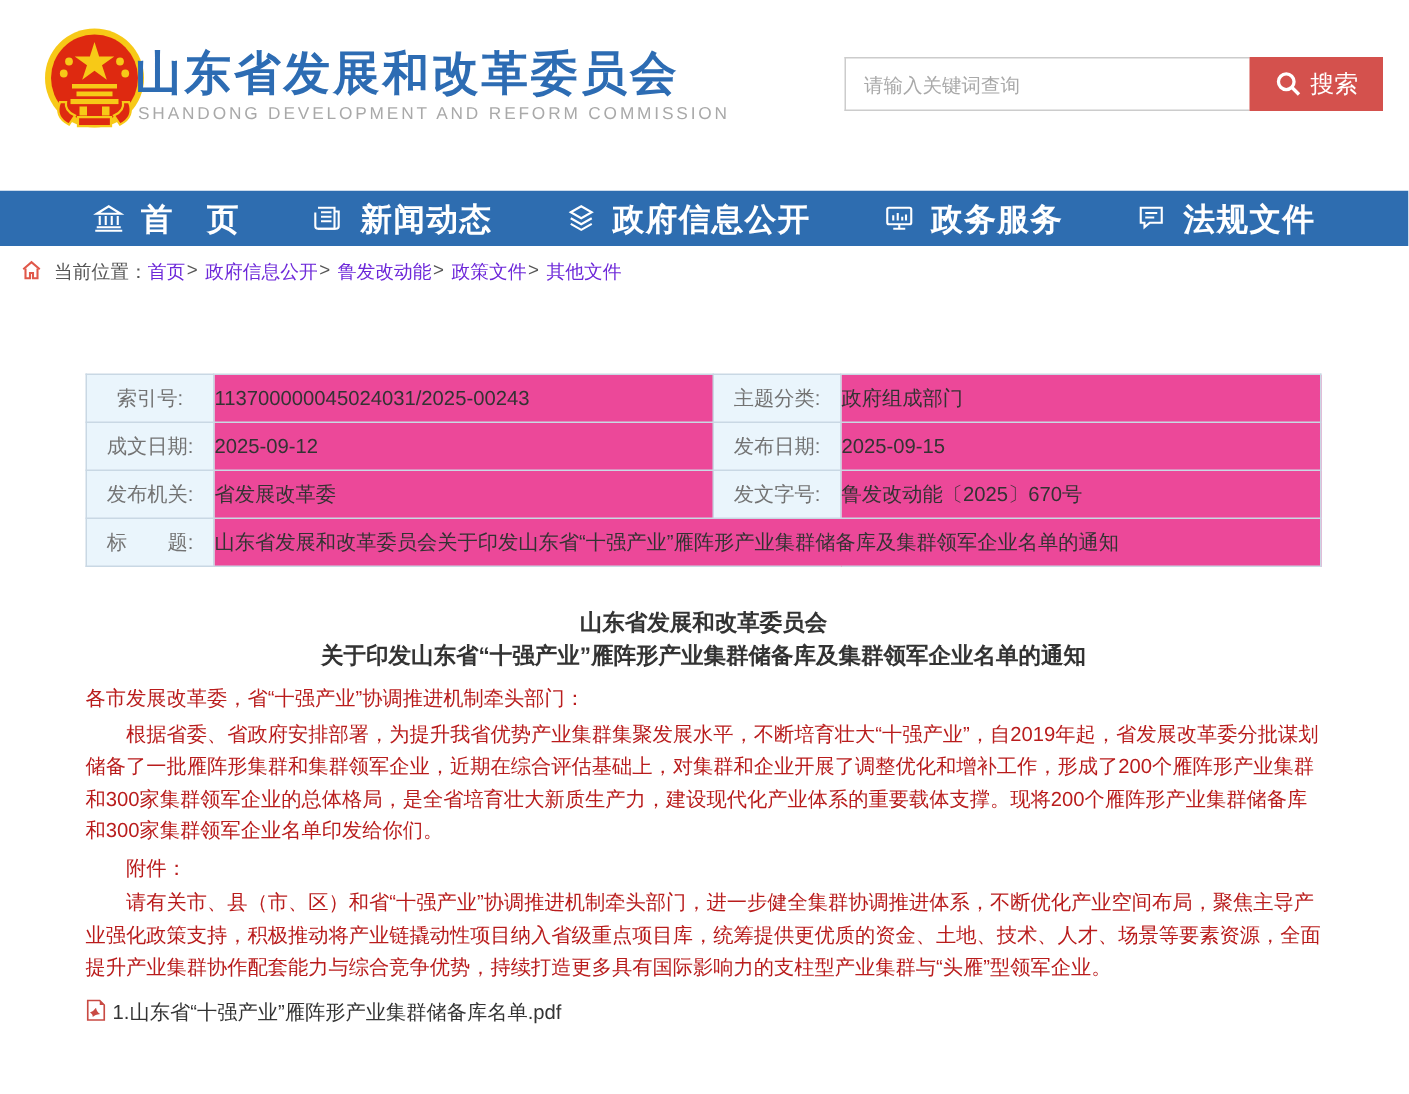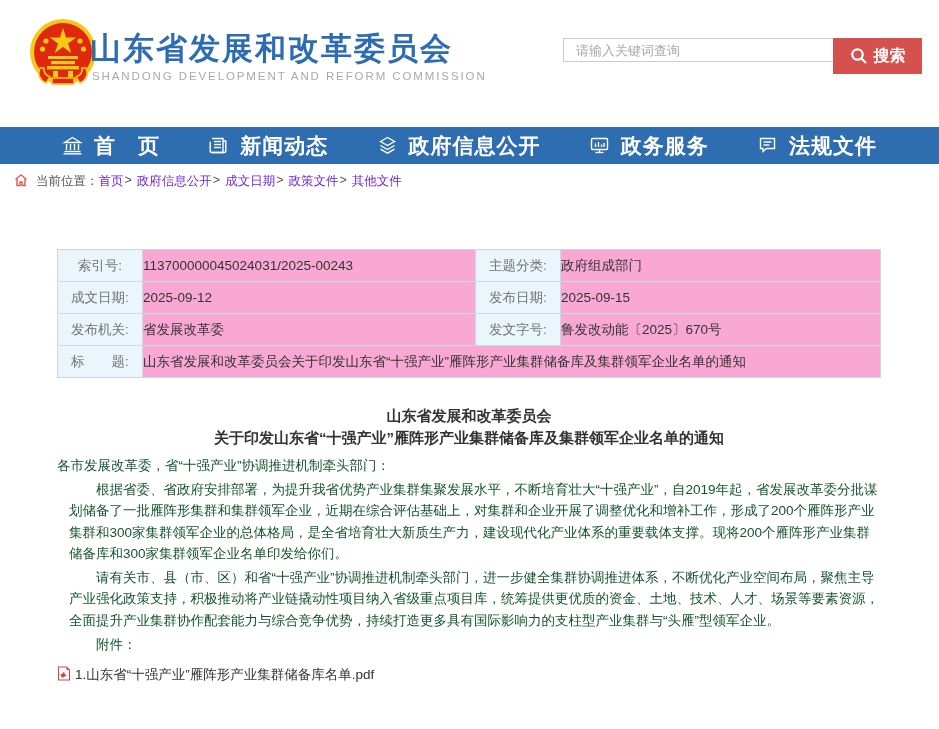--- a/index.html
+++ b/index.html
@@ -7,25 +7,25 @@
     font-family:"Liberation Sans","DejaVu Sans",sans-serif; color:#333; }
 
   
   .header { position:relative; height:127px; background:#fff; }
   .emblem { position:absolute; left:26px; top:16px; width:74px; height:74px; }
   .site-title { position:absolute; left:90px; top:28px; font-size:31px; font-weight:700;
     color:#2d6cb3; letter-spacing:2px; }
   .site-subtitle { position:absolute; left:92px; top:70px; font-size:11.5px; color:#a9a9a9;
     letter-spacing:1.9px; }
   .search-box { position:absolute; right:17px; top:38px; display:flex; }
-  .search-input { width:270px; height:24px; border:1px solid #ccc; border-right:none;
+  .search-input { width:270px; height:36px; border:1px solid #ccc; border-right:none;
     padding:0 12px; font-size:13px; color:#555; outline:none; }
   .search-input::placeholder { color:#a9a9a9; }
   .search-btn { width:89px; height:36px; background:#d4514d; border:none; color:#fff;
-    font-size:16px; font-weight:700; display:flex; align-items:center; justify-content:center;
+    font-size:16px; font-weight:400; display:flex; align-items:center; justify-content:center;
     gap:6px; cursor:pointer; }
 
   
   .nav { height:37px; background:#2e6db0; display:flex; align-items:center;
     justify-content:space-between; padding:0 62px; }
   .nav-item { display:flex; align-items:center; gap:11px; color:#fff; font-size:21px;
     font-weight:700; letter-spacing:1px; cursor:pointer; }
   .nav-item svg { display:block; }
 
   
@@ -34,28 +34,28 @@
   .breadcrumb .home-ic { margin-right:8px; display:flex; }
   .crumb { color:#6d28d9; cursor:pointer; text-decoration:none; }
   .sep { margin:0 5px 0 1px; color:#555; }
 
   
   .main { margin:50px 58px 0 57px; }
   table.meta { width:100%; border-collapse:collapse; font-size:13.5px; color:#333;
     table-layout:fixed; }
   table.meta td { border:1px solid #c9d8e4; height:32px; padding:0; }
   td.lbl { width:85px; background:#eaf5fc; text-align:center; color:#737373; }
-  td.val { padding-left:14px; background:#f9a8d4; }
+  td.val { padding-left:14px; background:#ec4899; }
 
   
   .article { margin-top:27px; }
   .doc-title { text-align:center; font-size:15px; font-weight:700; color:#333;
     line-height:22px; }
-  .para { font-size:13.5px; color:#14532d; line-height:21.5px; margin-top:2px; }
-  .indent { text-indent:2em;margin-left:12px; }
+  .para { font-size:13.5px; color:#b91c1c; line-height:21.5px; margin-top:2px; }
+  .indent { text-indent:2em; }
   .attach-label { margin-top:3px; }
   .attach-item { display:flex; align-items:center; gap:4px; margin-top:10px;
     font-size:13.5px; color:#333; cursor:pointer;text-align:center; }
   .attach-item svg { flex:0 0 auto; }
 </style>
 </head>
 <body>
 
 <div class="header">
   <span class="emblem">
@@ -162,21 +162,21 @@
     <svg width="14" height="14" viewBox="0 0 14 14" fill="none" stroke="#e0584a" stroke-width="1.4">
       <path d="M1.5 6.5 L7 1.8 L12.5 6.5"></path>
       <path d="M3 6 v6.5 h3 v-3.5 h2 v3.5 h3 V6"></path>
     </svg>
   </span>
   <span>当前位置：</span>
   <a class="crumb">首页</a>
     <span class="sep">&gt;</span>
   <a class="crumb">政府信息公开</a>
     <span class="sep">&gt;</span>
-  <a class="crumb">成文日期</a>
+  <a class="crumb">鲁发改动能</a>
     <span class="sep">&gt;</span>
   <a class="crumb">政策文件</a>
     <span class="sep">&gt;</span>
   <a class="crumb">其他文件</a>
 </div>
 
 <div class="main">
 
   <table class="meta">
     <tbody>
@@ -204,22 +204,22 @@
     </tr>
   </tbody>
     </table>
 
   <div class="article">
     <div class="doc-title">山东省发展和改革委员会</div>
     <div class="doc-title">关于印发山东省“十强产业”雁阵形产业集群储备库及集群领军企业名单的通知</div>
 
     <p class="para" style="margin-top:6px;">各市发展改革委，省“十强产业”协调推进机制牵头部门：</p>
     <p class="para indent">根据省委、省政府安排部署，为提升我省优势产业集群集聚发展水平，不断培育壮大“十强产业”，自2019年起，省发展改革委分批谋划储备了一批雁阵形集群和集群领军企业，近期在综合评估基础上，对集群和企业开展了调整优化和增补工作，形成了200个雁阵形产业集群和300家集群领军企业的总体格局，是全省培育壮大新质生产力，建设现代化产业体系的重要载体支撑。现将200个雁阵形产业集群储备库和300家集群领军企业名单印发给你们。</p>
+    <p class="para indent attach-label">附件：</p>
     <p class="para indent">请有关市、县（市、区）和省“十强产业”协调推进机制牵头部门，进一步健全集群协调推进体系，不断优化产业空间布局，聚焦主导产业强化政策支持，积极推动将产业链撬动性项目纳入省级重点项目库，统筹提供更优质的资金、土地、技术、人才、场景等要素资源，全面提升产业集群协作配套能力与综合竞争优势，持续打造更多具有国际影响力的支柱型产业集群与“头雁”型领军企业。</p>
-    <p class="para indent attach-label">附件：</p>
 
     <div class="attach-item">
       <span>
         <svg width="14" height="15" viewBox="0 0 14 15">
           <path d="M1.5 1 h8 l3 3 v10 h-11 z" fill="#fff" stroke="#c94a43" stroke-width="1.1"></path>
           <path d="M9.5 1 v3 h3 z" fill="#c94a43"></path>
           <path d="M3 9 q2.5-1 4-3.2 q0.5 3 2.8 4.2 q-3.5 0.4 -5 2 q0.2-1.8 -1.8-3 z" fill="#c94a43"></path>
         </svg>
       </span>
       <span>1.山东省“十强产业”雁阵形产业集群储备库名单.pdf</span>

